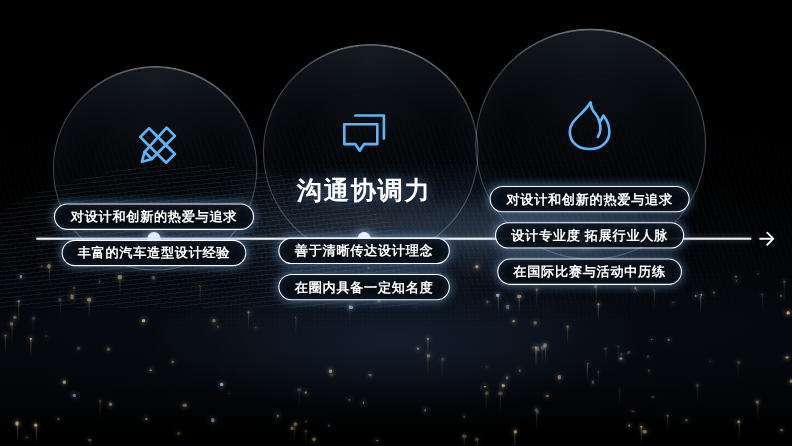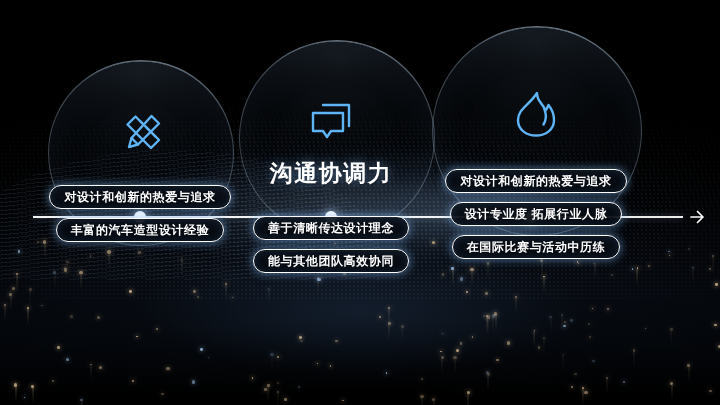--- a/index.html
+++ b/index.html
@@ -370,21 +370,21 @@
   <div class="col" id="col-2">
     <div class="col-icon">
       <svg width="50" height="50" viewBox="0 0 50 50" fill="none" stroke="#5fb4f5" stroke-width="2.4" stroke-linecap="round" stroke-linejoin="round">
         <path d="M17 9 H43 V30"></path>
         <path d="M7 17 H37 V35 H25 L21 41 L17 35 H7 Z"></path>
       </svg>
     </div>
     <div class="col-title">沟通协调力</div>
     <div class="pill-stack">
       <div class="pill">善于清晰传达设计理念</div>
-      <div class="pill">能与其他团队高效协同</div>
+      <div class="pill">在圈内具备一定知名度</div>
     </div>
   </div>
 
   <div class="col" id="col-3">
     <div class="col-icon">
       <svg width="50" height="52" viewBox="0 0 50 52" fill="none" stroke="#5fb4f5" stroke-width="2.4" stroke-linecap="round" stroke-linejoin="round">
         <path d="M26 6 C26 16 33 16 34 24 C36.5 21 37.5 18 37.5 18
                  C41.5 23 43 28.5 43 33 C43 42.5 35 48.5 25 48.5
                  C15 48.5 7 42.5 7 33 C7 22 18 18.5 26 6 Z"></path>
         <path d="M34 24 C35.5 29 35 33.5 32.5 37.5"></path>

